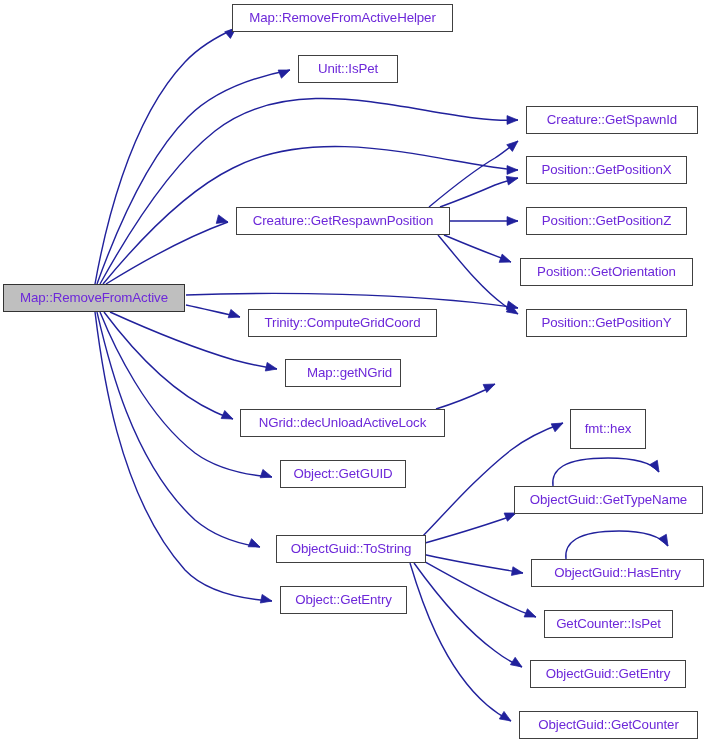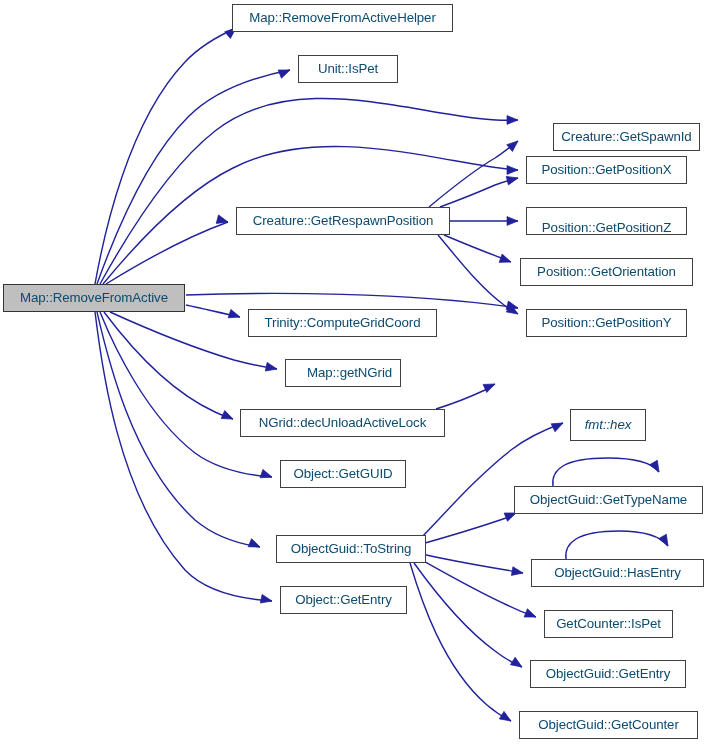--- a/index.html
+++ b/index.html
@@ -30,21 +30,21 @@
   .arrow-head {
     fill: #21219c;
     stroke: #21219c;
     stroke-width: 0.7;
   }
   .node {
     position: absolute;
     box-sizing: border-box;
     border: 1.3px solid #404040;
     background: #ffffff;
-    color: #0c4a6e;
+    color: #6d28d9;
     display: flex;
     align-items: center;
     justify-content: center;
     font-size: 13.3px;
     line-height: 1;
     letter-spacing: -0.1px;
     white-space: nowrap;
     z-index: 3;
   }
   .node.root {
@@ -115,48 +115,48 @@
     </svg>
 <div class="node root" style="left: 3px; top: 284px; width: 182px; height: 28px;">
       <span class="node-label">Map::RemoveFromActive</span>
     </div>
     <div class="node" style="left: 232px; top: 4px; width: 221px; height: 28px;">
       <span class="node-label">Map::RemoveFromActiveHelper</span>
     </div>
     <div class="node" style="left: 298px; top: 55px; width: 100px; height: 28px;">
       <span class="node-label">Unit::IsPet</span>
     </div>
-    <div class="node" style="left: 526px; top: 123px; width: 147px; height: 28px; margin-left: 27px;">
+    <div class="node" style="left: 526px; top: 106px; width: 172px; height: 28px;">
       <span class="node-label">Creature::GetSpawnId</span>
     </div>
     <div class="node" style="left: 526px; top: 156px; width: 161px; height: 28px;">
       <span class="node-label">Position::GetPositionX</span>
     </div>
     <div class="node" style="left: 236px; top: 207px; width: 214px; height: 28px;">
       <span class="node-label">Creature::GetRespawnPosition</span>
     </div>
-    <div class="node" style="left: 526px; top: 207px; width: 161px; height: 28px; align-items: flex-end;">
+    <div class="node" style="left: 526px; top: 207px; width: 161px; height: 28px;">
       <span class="node-label">Position::GetPositionZ</span>
     </div>
     <div class="node" style="left: 520px; top: 258px; width: 173px; height: 28px;">
       <span class="node-label">Position::GetOrientation</span>
     </div>
     <div class="node" style="left: 526px; top: 309px; width: 161px; height: 28px;">
       <span class="node-label">Position::GetPositionY</span>
     </div>
     <div class="node" style="left: 248px; top: 309px; width: 189px; height: 28px;">
       <span class="node-label">Trinity::ComputeGridCoord</span>
     </div>
     <div class="node" style="left: 285px; top: 359px; width: 116px; height: 28px; padding-left: 13px;">
       <span class="node-label">Map::getNGrid</span>
     </div>
     <div class="node" style="left: 240px; top: 409px; width: 205px; height: 28px;">
       <span class="node-label">NGrid::decUnloadActiveLock</span>
     </div>
-    <div class="node" style="left: 570px; top: 409px; width: 76px; height: 32px; font-style: italic;">
+    <div class="node" style="left: 570px; top: 409px; width: 76px; height: 40px;">
       <span class="node-label">fmt::hex</span>
     </div>
     <div class="node" style="left: 280px; top: 460px; width: 126px; height: 28px;">
       <span class="node-label">Object::GetGUID</span>
     </div>
     <div class="node" style="left: 514px; top: 486px; width: 189px; height: 28px;">
       <span class="node-label">ObjectGuid::GetTypeName</span>
     </div>
     <div class="node" style="left: 276px; top: 535px; width: 150px; height: 28px;">
       <span class="node-label">ObjectGuid::ToString</span>

